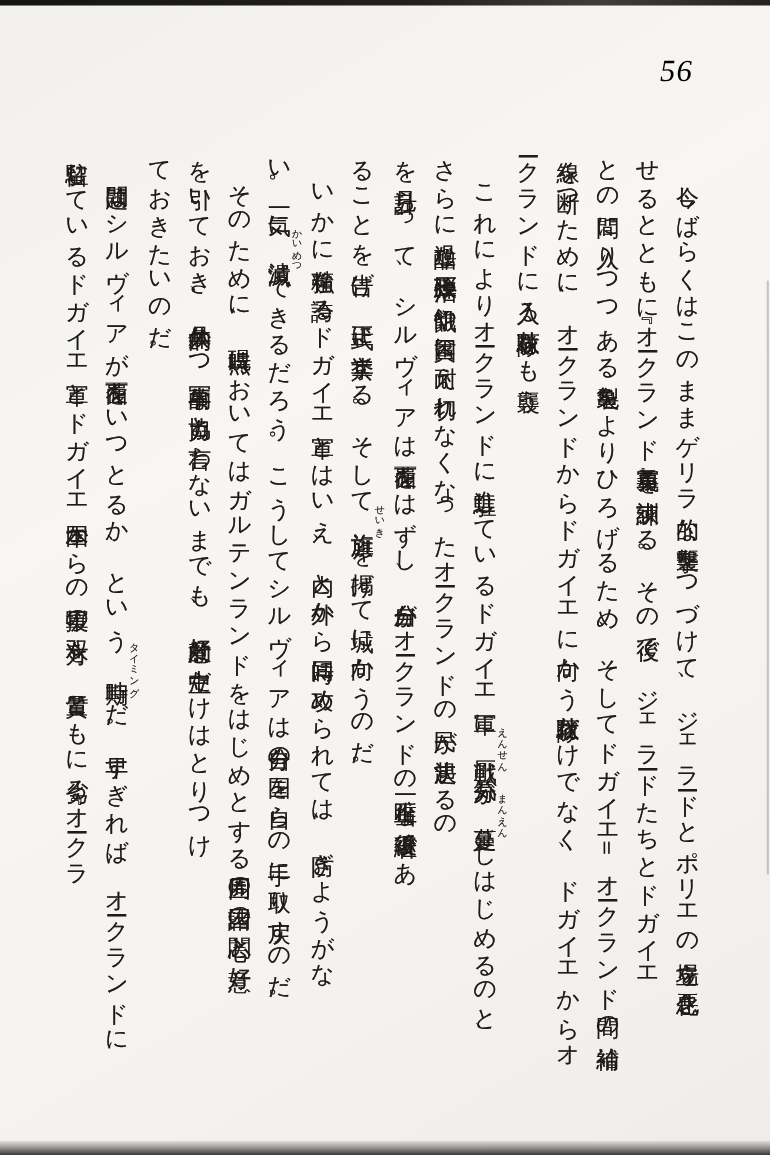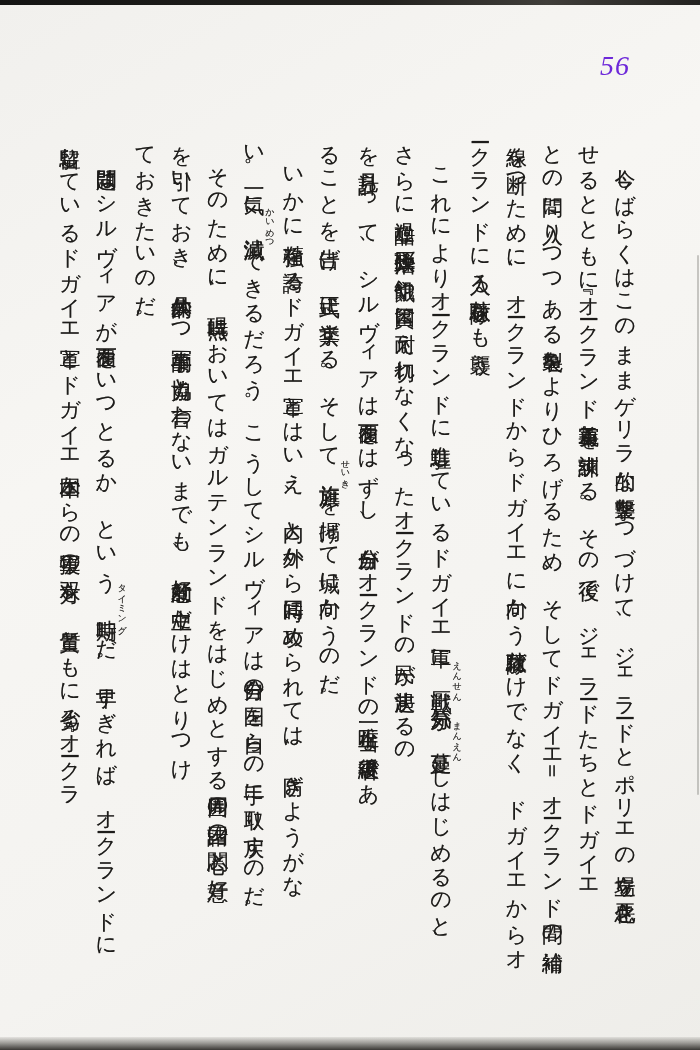--- a/index.html
+++ b/index.html
@@ -39,21 +39,21 @@
     background: rgba(110,108,102,0.35);
     border-radius: 2px;
   }
   .page-number {
     position: absolute;
     top: 50px;
     right: 70px;
     font-style: italic;
     font-size: 28px;
     letter-spacing: 1px;
-    color: #6d28d9;
+    color: #000000;
   }
   
   .text-body {
     position: absolute;
     top: 131px;
     right: 57px;
     height: 864px;
     writing-mode: vertical-rl;
     text-orientation: mixed;
   }

